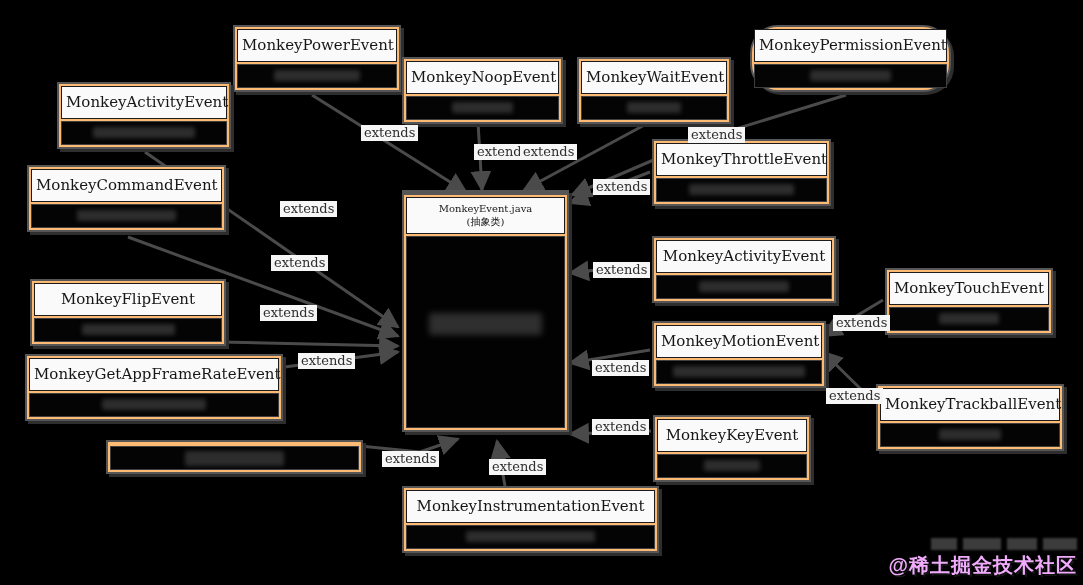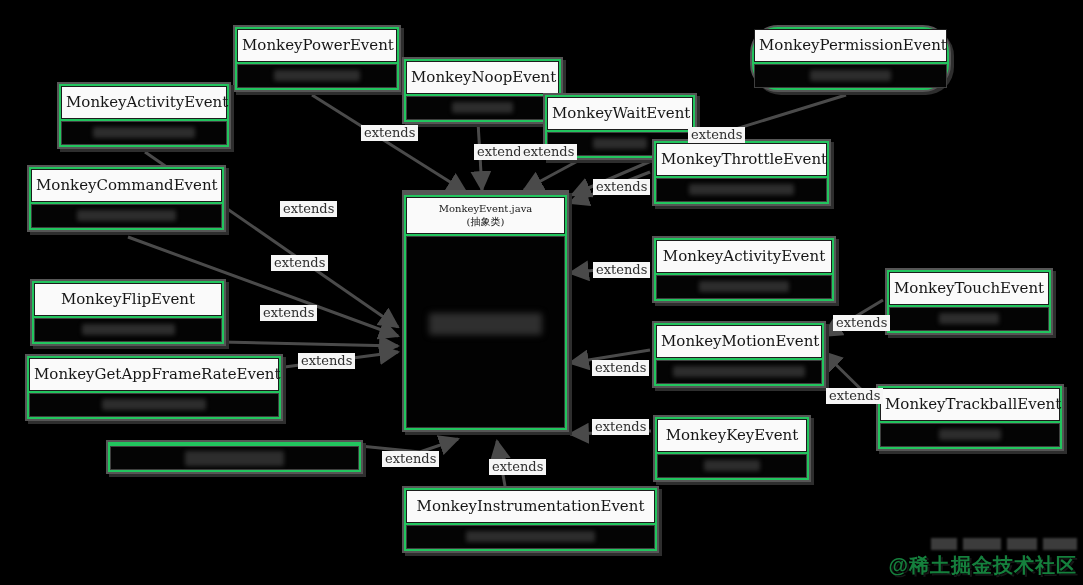--- a/index.html
+++ b/index.html
@@ -9,21 +9,21 @@
     background:#000;
     overflow:hidden;
     font-family:"DejaVu Serif","Liberation Serif",serif;
   }
   svg.connectors{position:absolute;left:0;top:0;z-index:1;}
 
   
   .card{
     position:absolute;
     z-index:2;
-    background:#22c55e;
+    background:#fdba74;
     border:2px solid #565656;
     box-shadow:3px 3px 0 #2e2e2e;
     padding:2px;
   }
   .card-title{
     background:#fafafa;
     border:1px solid #1c1c1c;
     color:#161616;
     font-size:15px;
     line-height:1.25;
@@ -86,21 +86,21 @@
   .watermark .blocks{
     display:flex;justify-content:flex-end;gap:6px;margin-bottom:2px;
   }
   .watermark .blocks span{
     display:block;height:12px;background:#3c3c3c;filter:blur(1px);
   }
   .watermark .wm-text{
     font-family:"Liberation Sans","DejaVu Sans",sans-serif;
     font-weight:bold;
     font-size:20px;
-    color:#15803d;
+    color:#f0abfc;
     letter-spacing:1px;
     text-shadow:0 0 3px #000, 2px 2px 0 #1a1a1a;
   }
 </style>
 </head>
 <body>
 
 <div id="stage">
 
   <svg class="connectors" width="1083" height="585">
@@ -136,21 +136,21 @@
       </div>
   </div>
 
   <div class="card" style="left:402px;top:57px;width:153px;">
     <div class="card-title">MonkeyNoopEvent</div>
     <div class="card-desc">
         <span class="smudge" style="width:40%"></span>
       </div>
   </div>
 
-  <div class="card" style="left:543px;top:57px;width:146px;margin-top:36px;">
+  <div class="card" style="left:577px;top:57px;width:146px;">
     <div class="card-title">MonkeyWaitEvent</div>
     <div class="card-desc">
         <span class="smudge" style="width:38%"></span>
       </div>
   </div>
 
   <div class="card" style="left:750px;top:25px;width:193px;border-radius:28px;">
     <div class="card-title">MonkeyPermissionEvent</div>
     <div class="card-desc">
         <span class="smudge" style="width:42%"></span>

